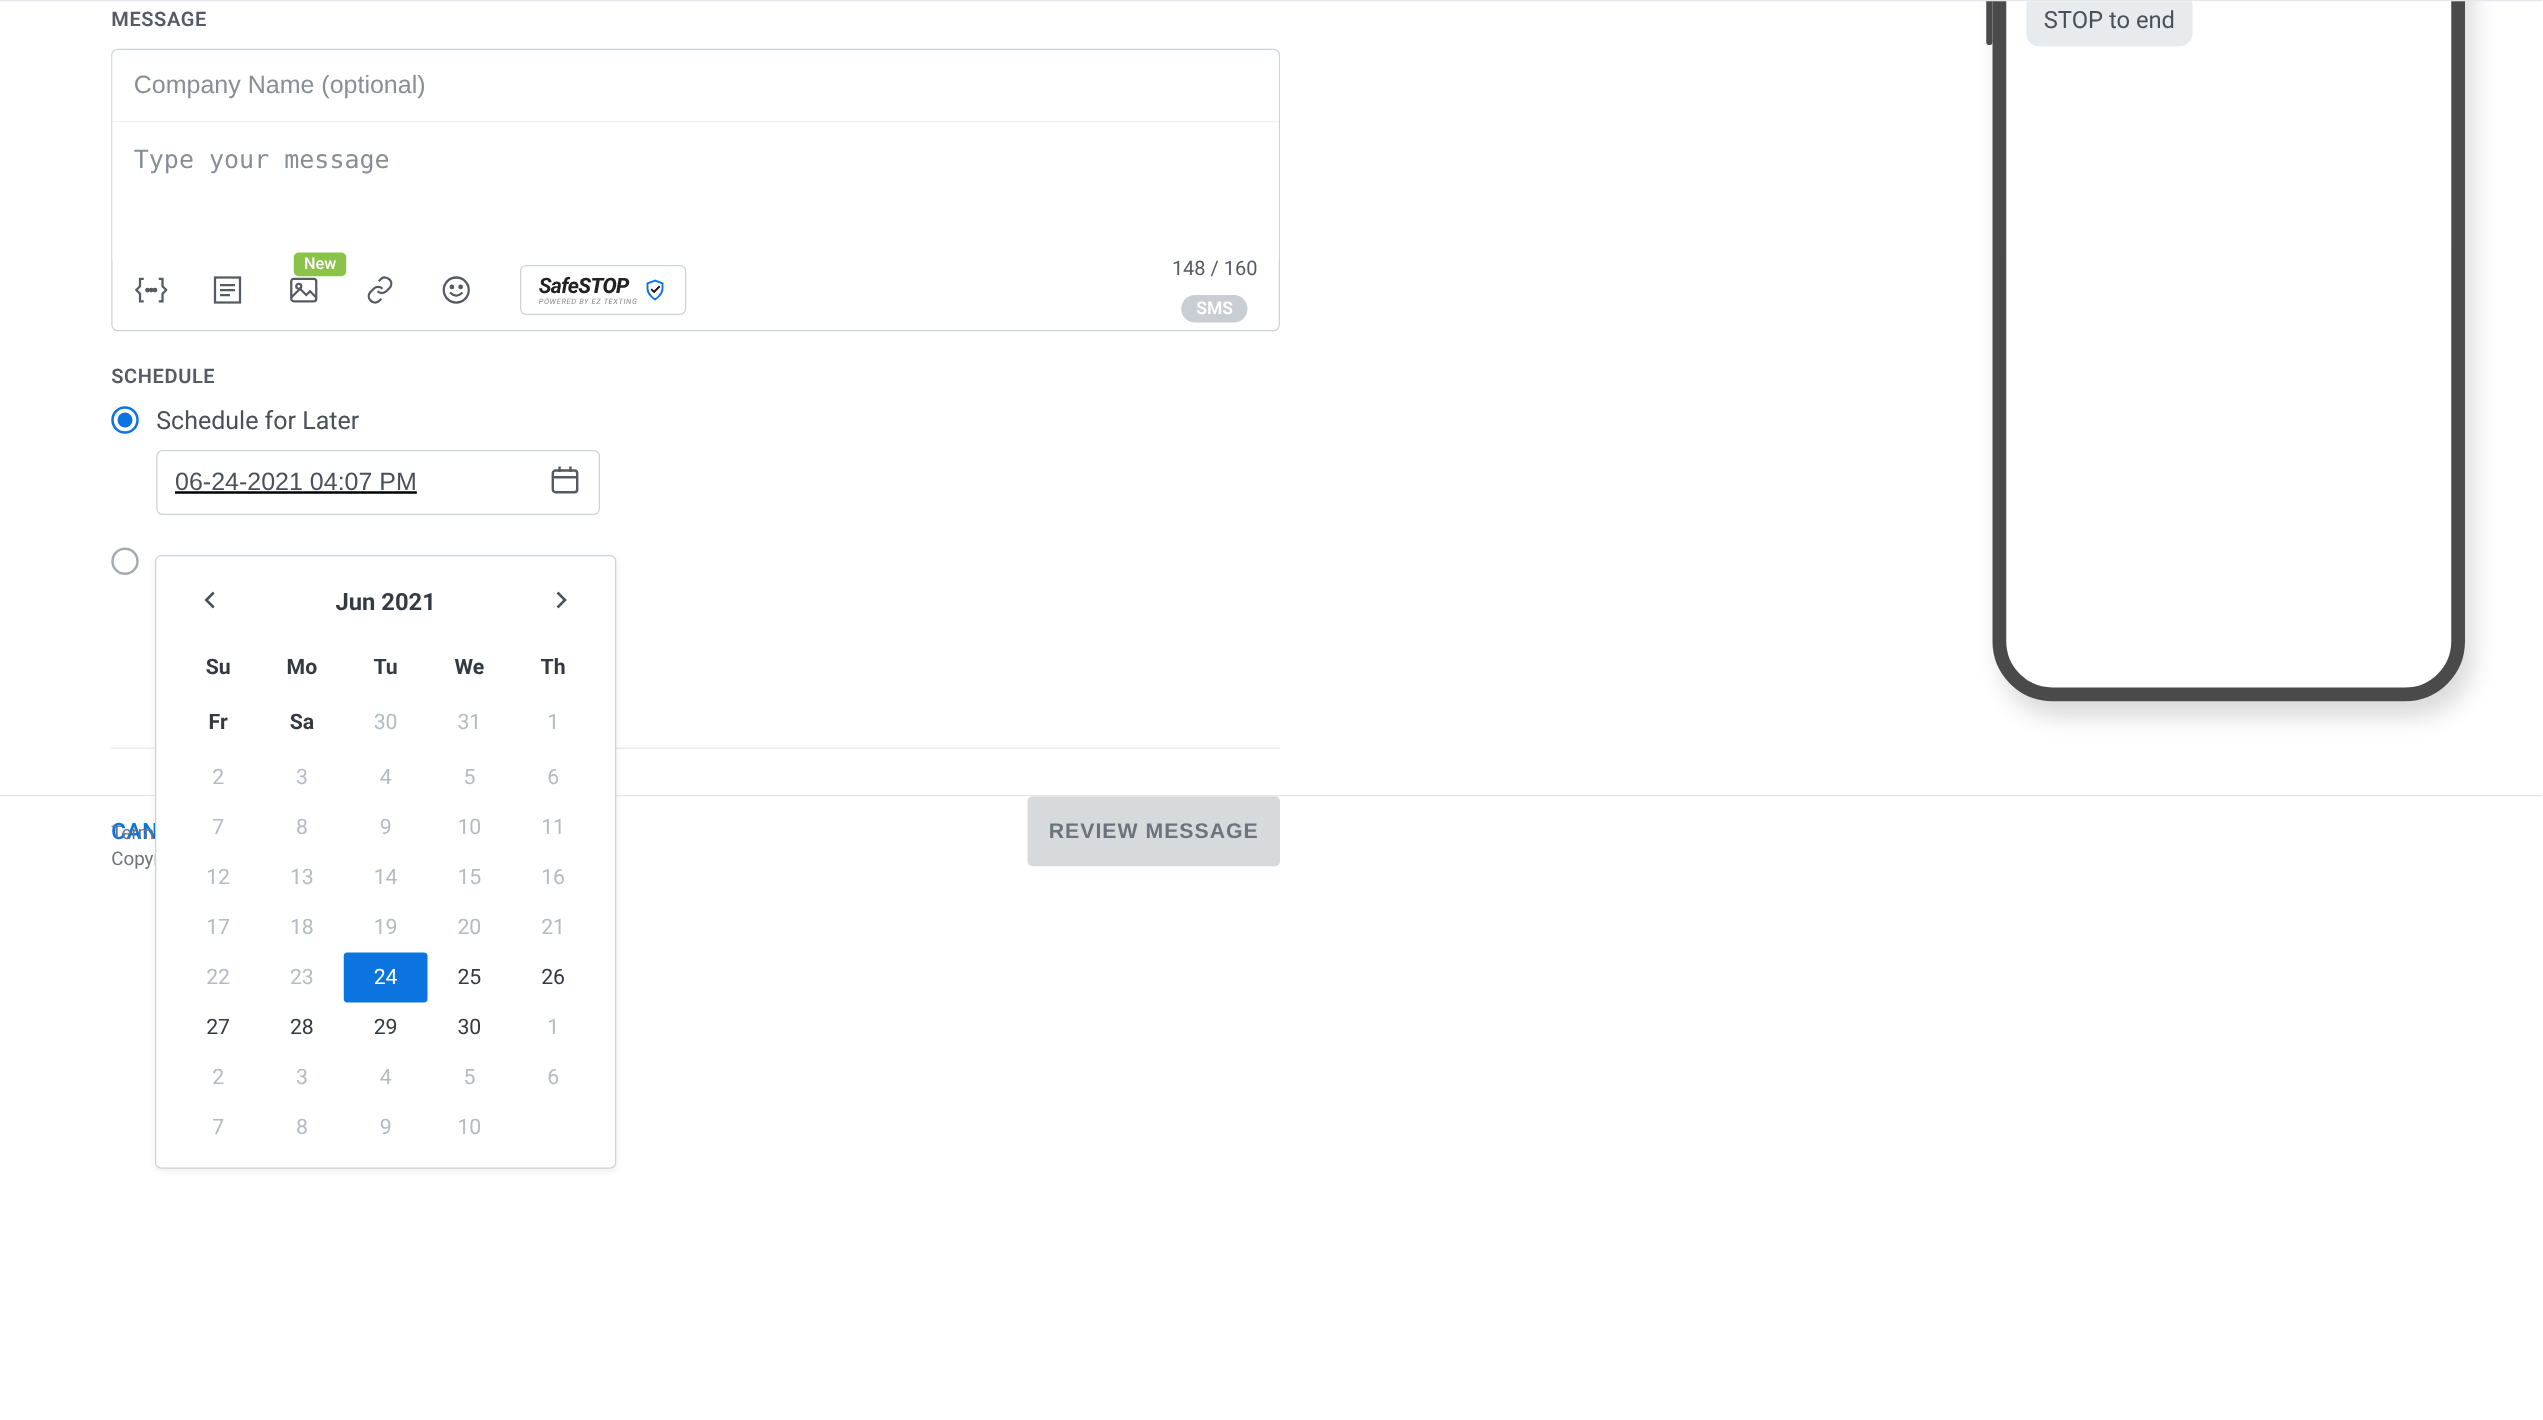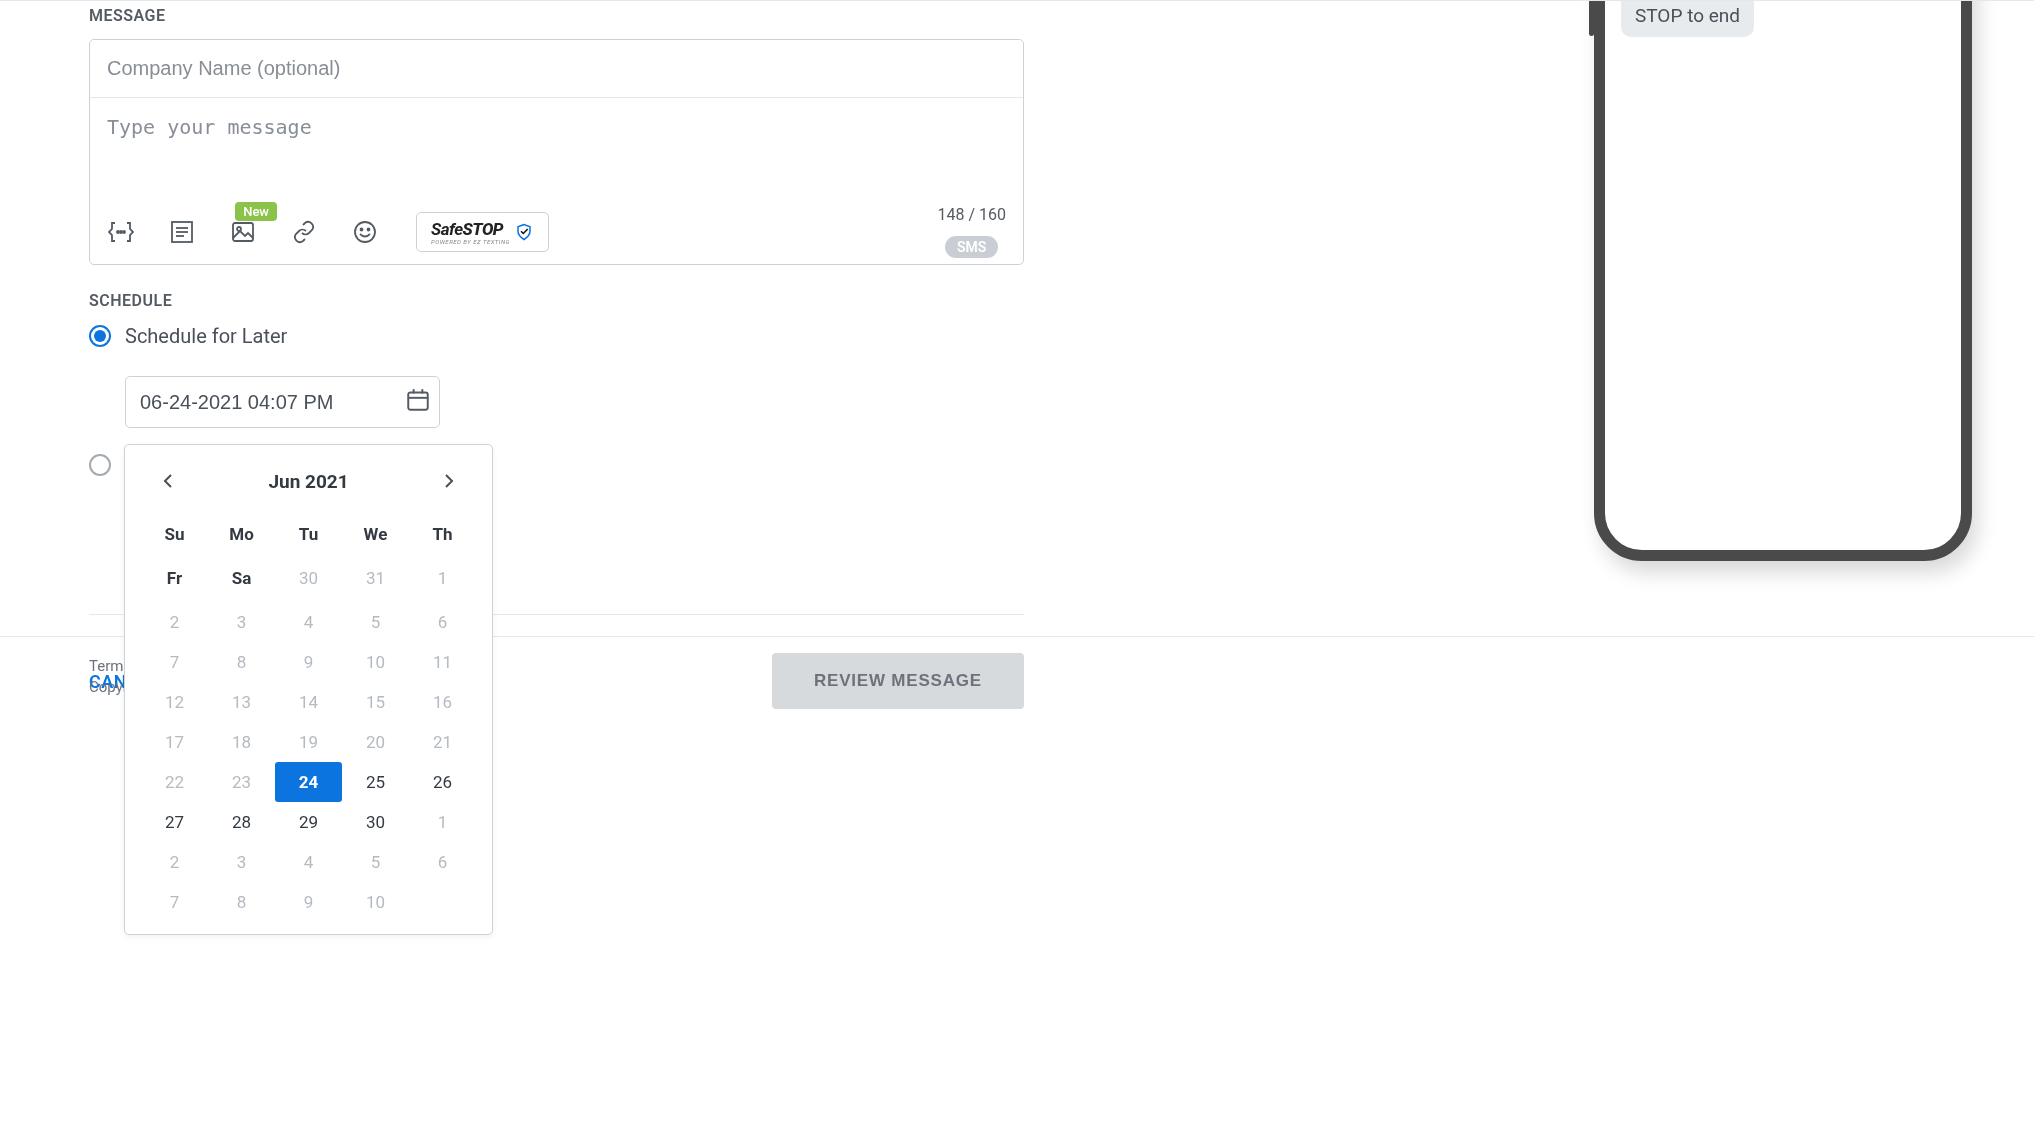--- a/index.html
+++ b/index.html
@@ -166,28 +166,29 @@
       top: 3px;
       left: 3px;
     }
     .radio-label {
       font-size: 20px;
       color: #4a5059;
     }
 
     .date-input-wrap {
       margin-left: 36px;
-      margin-top: 28px;
-      width: 315px;
+      margin-top: 12px;
+      width: 355px;
       border: 1px solid #cdd2d8;
       border-radius: 5px;
       display: flex;
       align-items: center;
       padding: 0 14px;
       height: 52px;
+      text-decoration: underline;
     }
     .date-input {
       border: none;
       outline: none;
       font-size: 20px;
       color: #4a5059;
       flex: 1;
     }
     .cal-icon { color: #555b63; }
 
@@ -245,21 +246,20 @@
       font-size: 17px;
       padding: 10px 0;
       color: #b5bbc2;
       cursor: pointer;
     }
     .cal-day.current-month.future { color: #333a42; }
     .cal-day.selected {
       background: #0b74de;
       color: #fff;
       border-radius: 3px;
-      font-weight: bold;
     }
 
     
     .action-row {
       border-top: 1px solid #e4e7eb;
       margin-top: 138px;
       width: 935px;
       display: flex;
       align-items: center;
       padding-top: 38px;
@@ -272,21 +272,21 @@
       cursor: pointer;
     }
     .review-btn {
       margin-left: auto;
       background: #d7dadd;
       color: #6c737c;
       font-size: 17px;
       font-weight: 600;
       letter-spacing: 0.8px;
       border: none;
-      padding: 18px 42px;
+      padding: 18px 17px;
       border-radius: 4px;
       cursor: pointer;
     }
 
     
     .page-divider {
       position: absolute;
       left: 0;
       right: 0;
       top: 635px;

